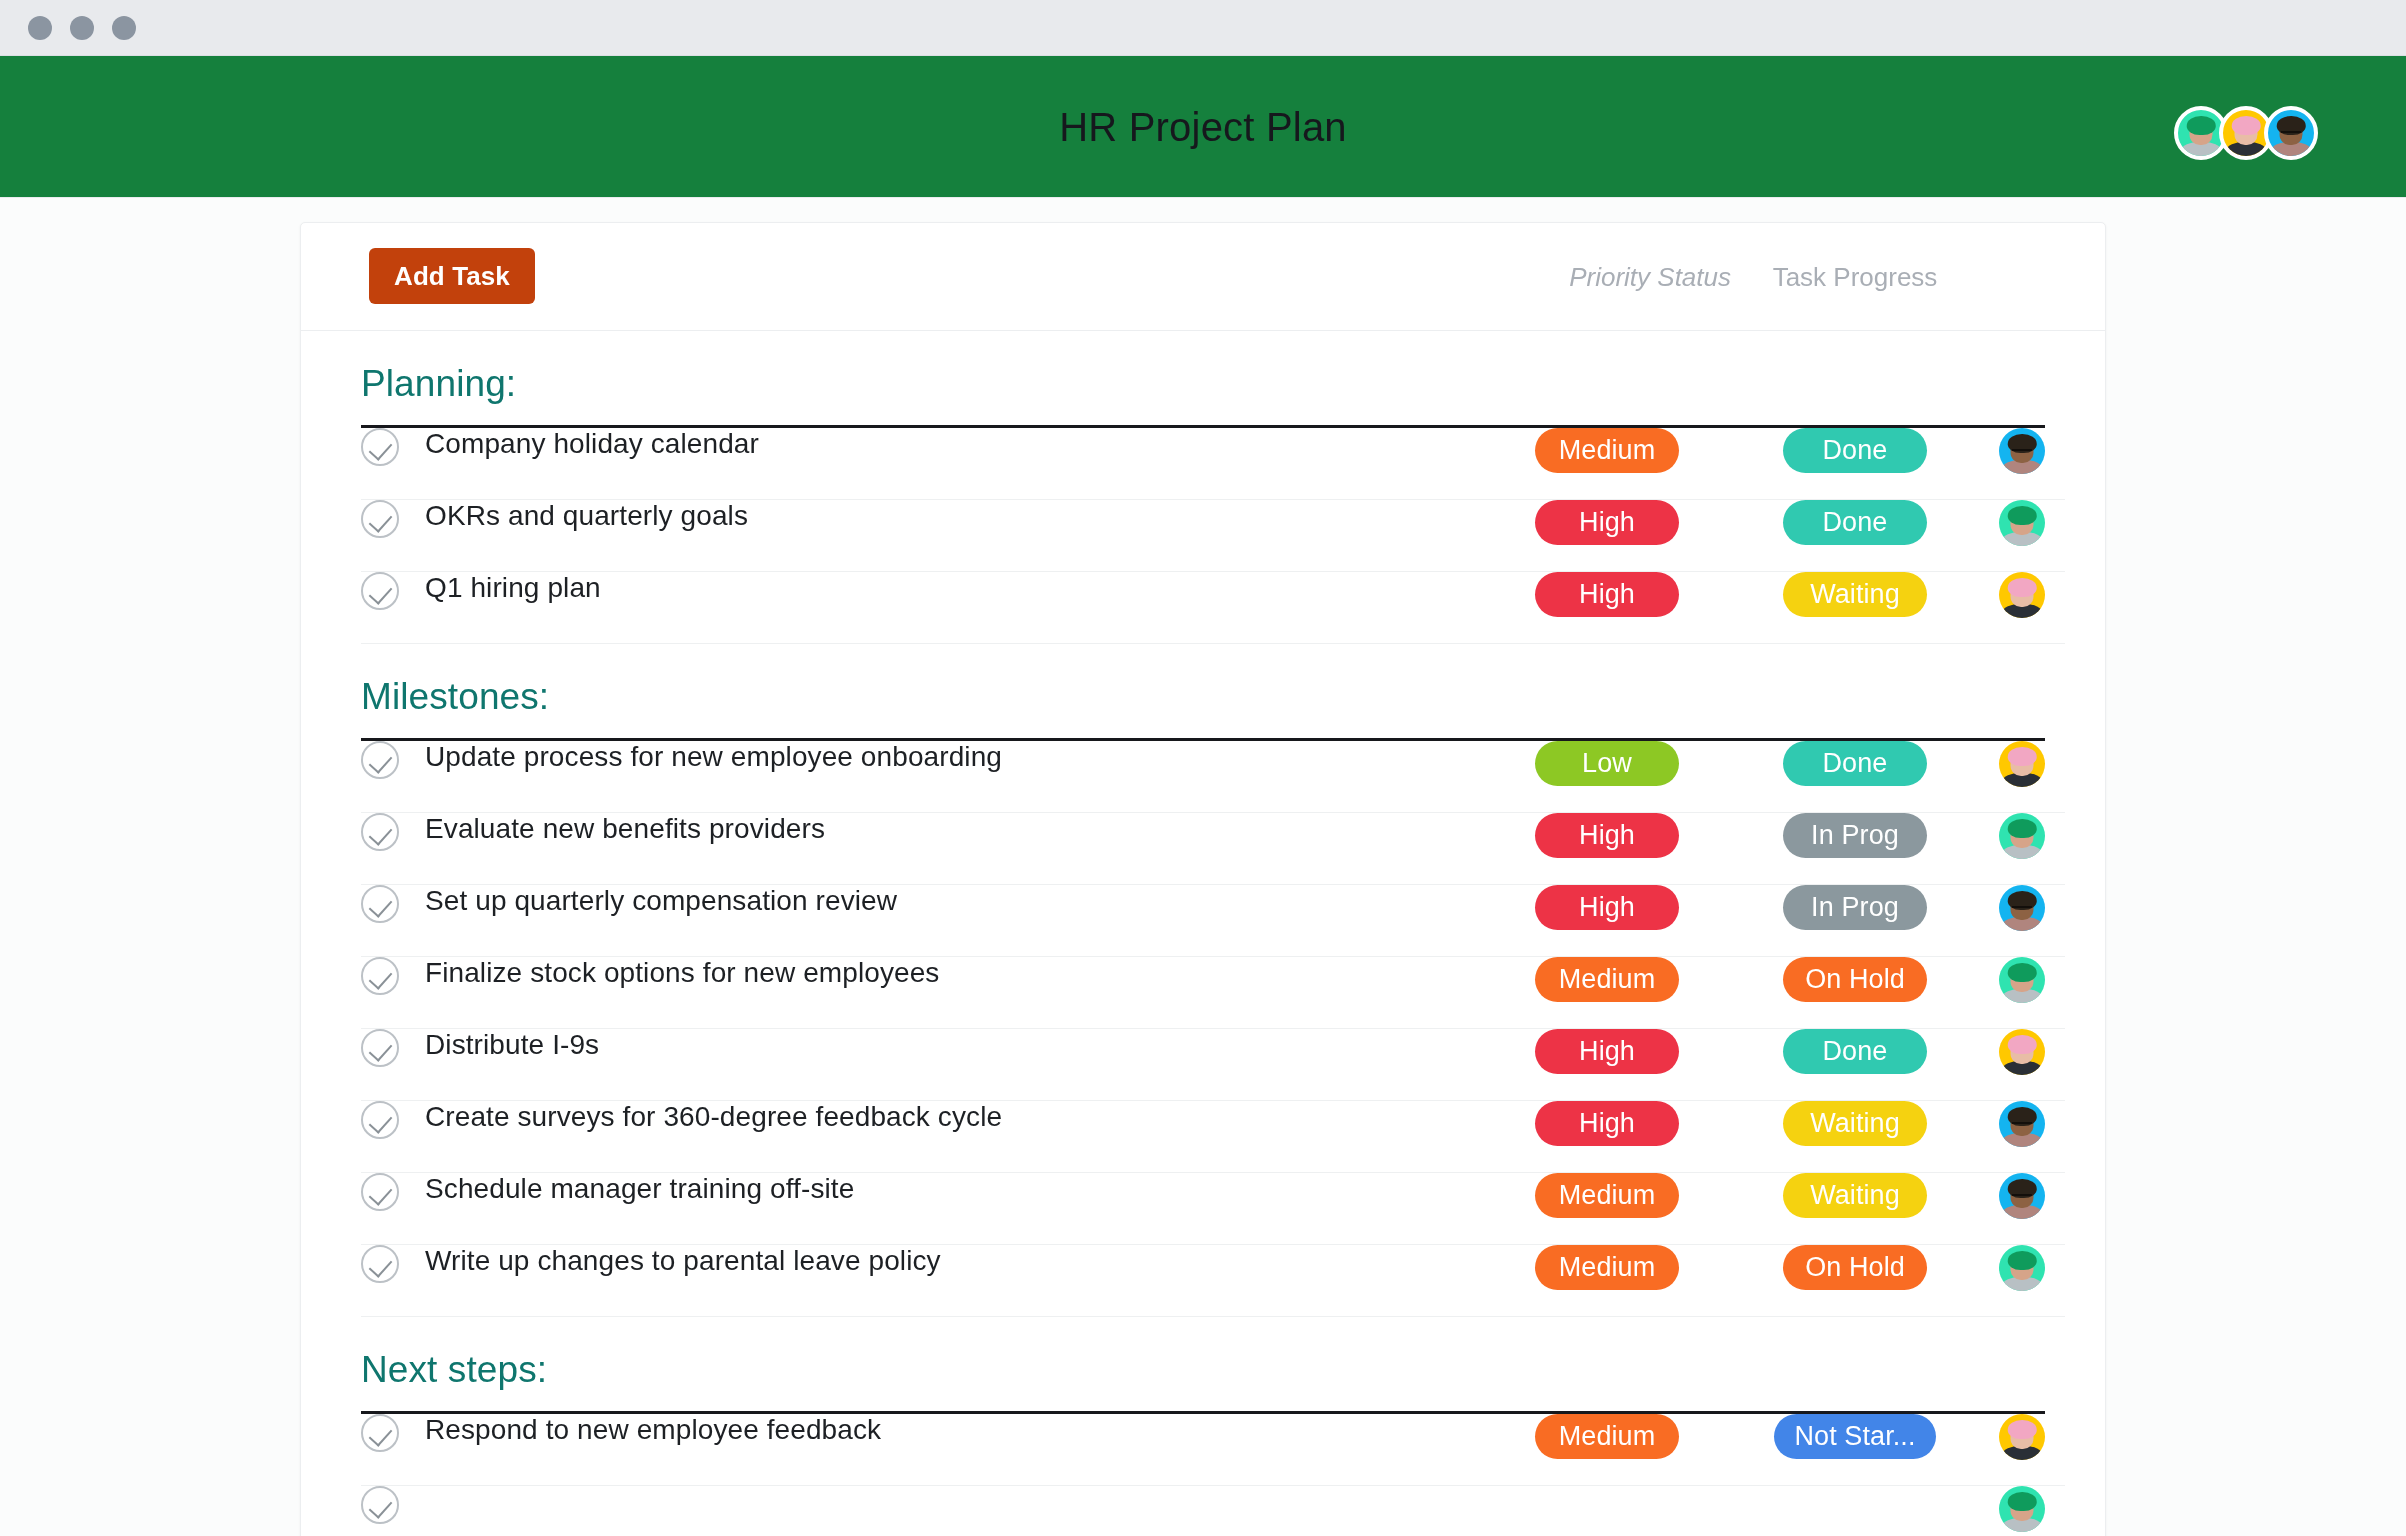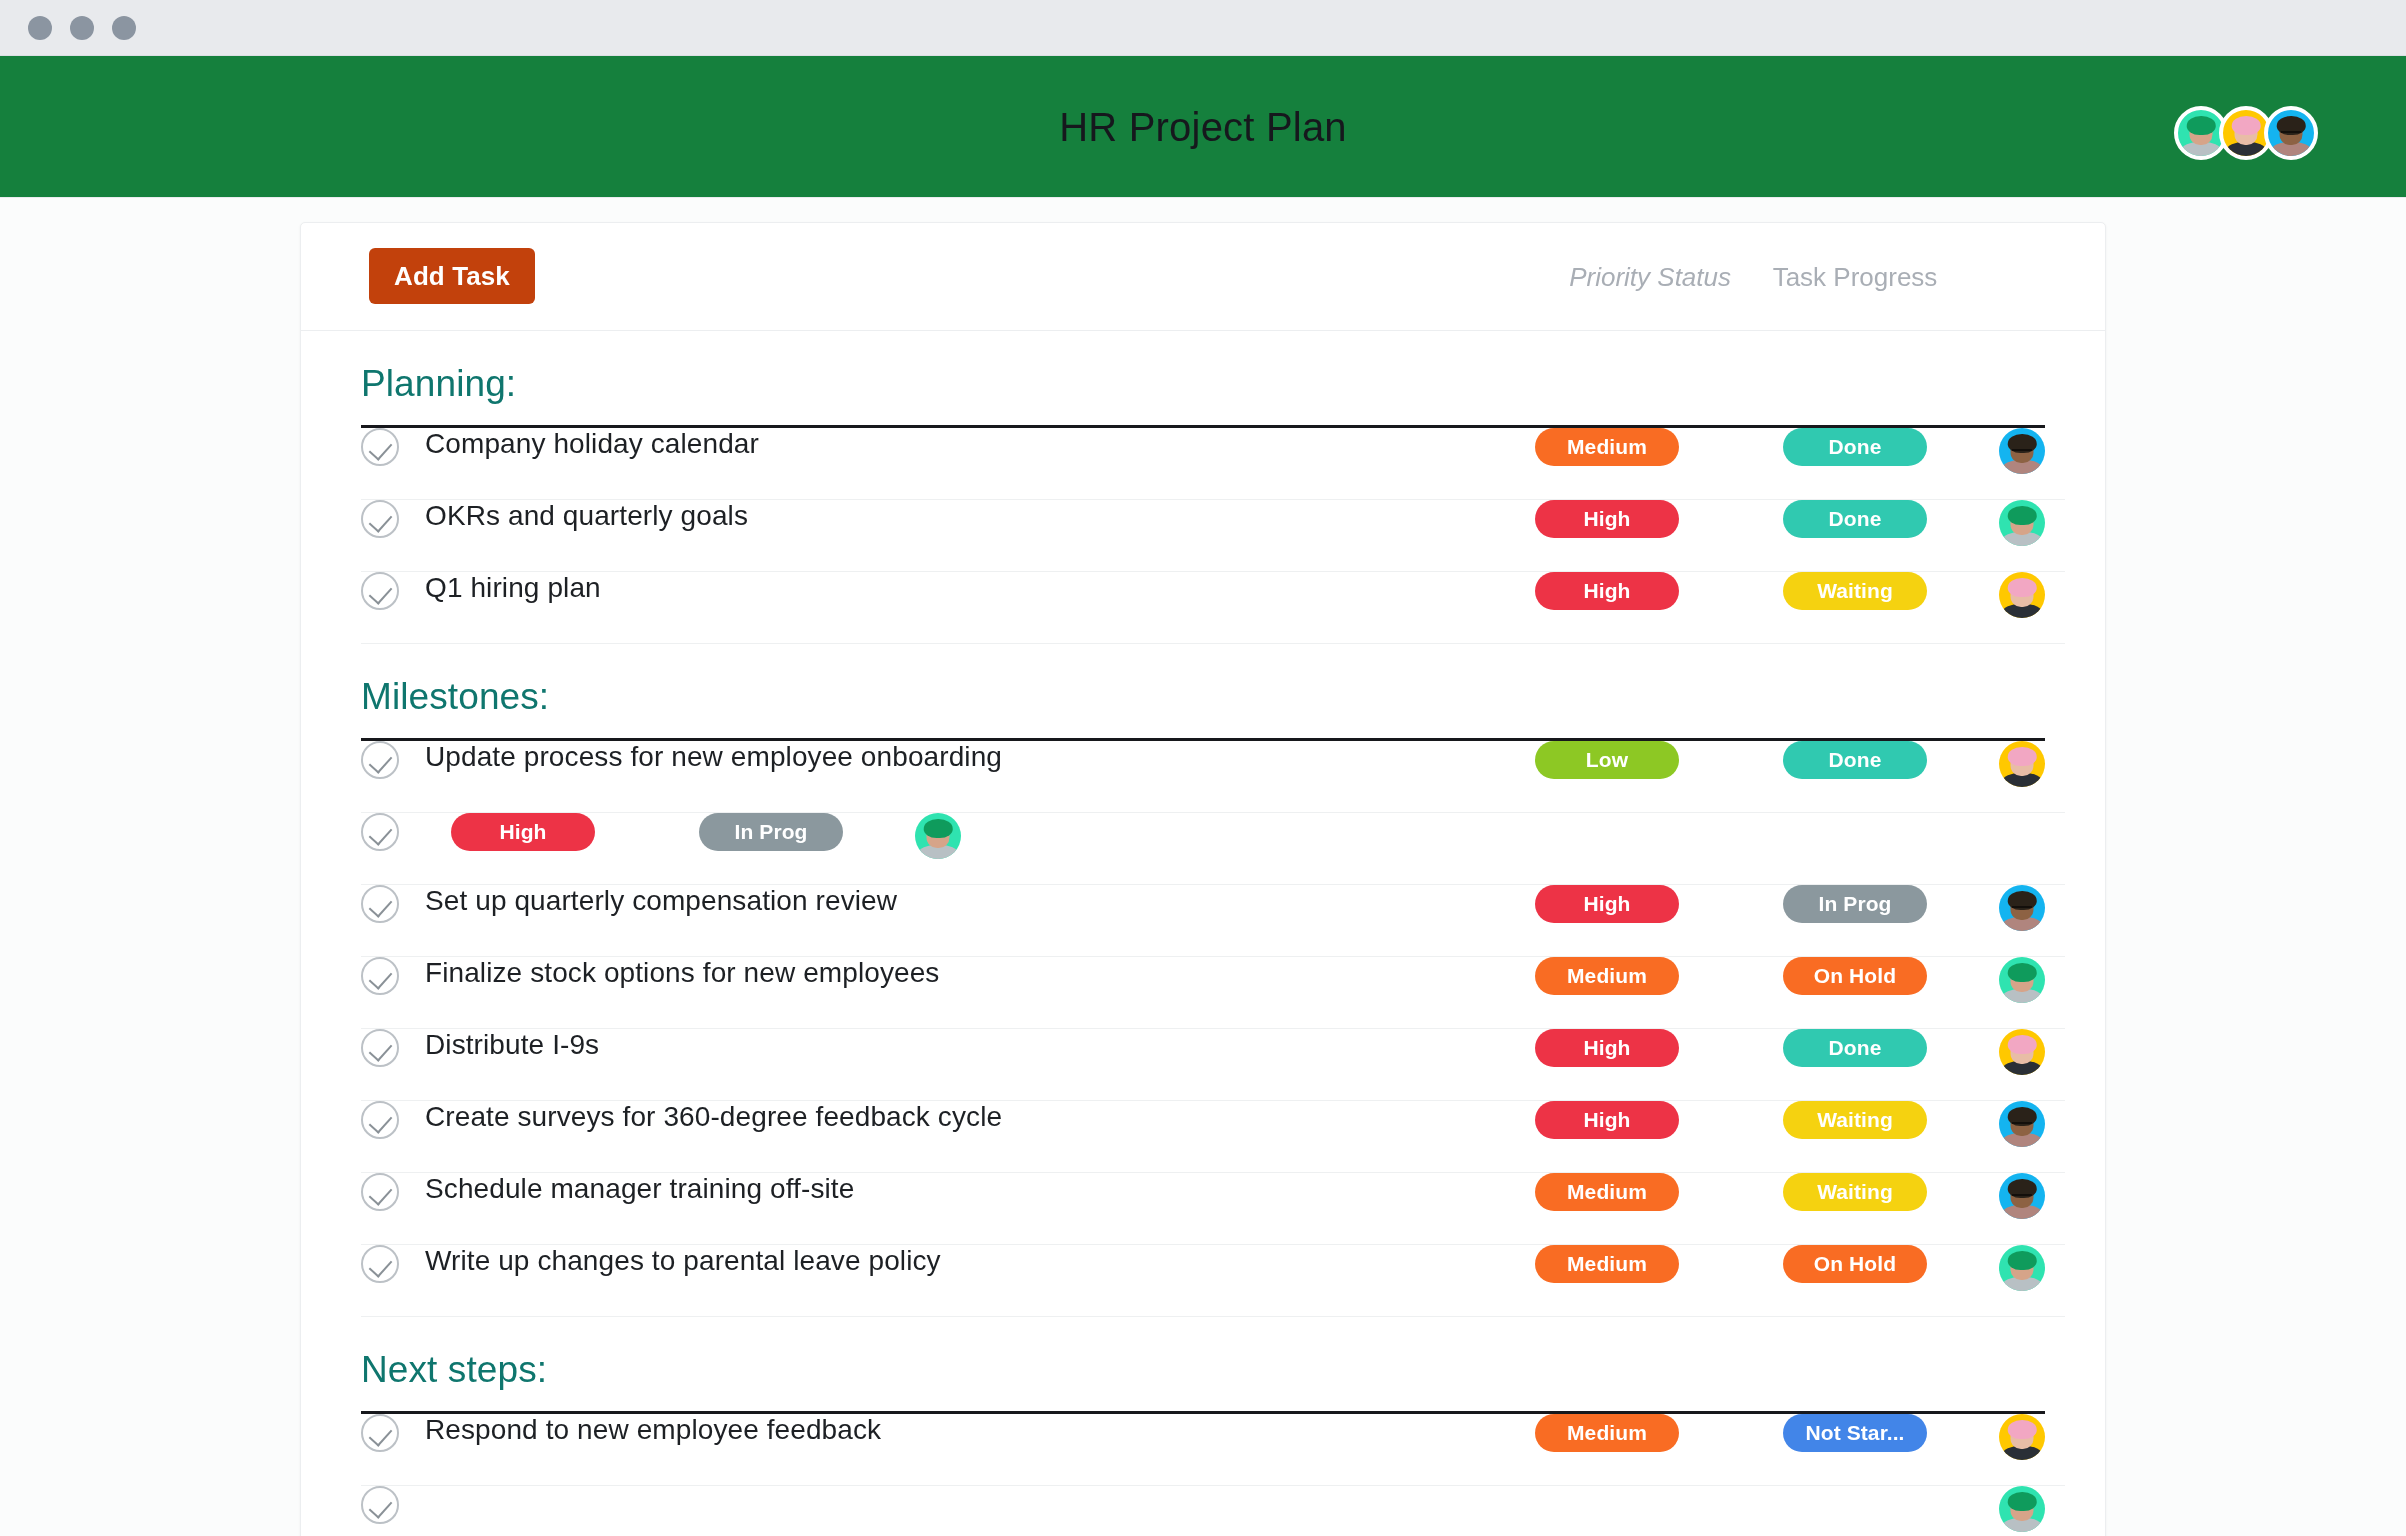--- a/index.html
+++ b/index.html
@@ -163,21 +163,21 @@
 
   .cell { width: 248px; flex: 0 0 auto; display: flex; justify-content: center; }
   .cell-av { width: 86px; flex: 0 0 auto; display: flex; justify-content: center; }
 
   .pill {
     display: inline-block;
     min-width: 144px;
     padding: 7px 20px;
     border-radius: 999px;
     color: #ffffff;
-    font-size: 21px; font-weight: 700;
+    font-size: 27px; font-weight: 400;
     text-align: center; white-space: nowrap;
     cursor: pointer; letter-spacing: .1px;
   }
   .p-high    { background: #ed3346; }
   .p-medium  { background: #f96c23; }
   .p-low     { background: #8dc824; }
   .s-done    { background: #30c9b0; }
   .s-waiting { background: #f5d210; }
   .s-inprog  { background: #8b989e; }
   .s-onhold  { background: #f96c23; }
@@ -302,20 +302,21 @@
             <div class="cell-av">
               <div class="av av-yellow">
                 <span class="body"></span>
                 <span class="face"></span>
                 <span class="hair"></span>
               </div>
             </div>
           </div>
           <div class="row">
             <div class="check"></div>
+            <div class="task-name">Evaluate new benefits providers</div>
             <div class="cell">
               <span class="pill p-high">High</span>
             </div>
             <div class="cell">
               <span class="pill s-inprog">In Prog</span>
             </div>
             <div class="cell-av">
               <div class="av av-teal">
                 <span class="body"></span>
                 <span class="face"></span>

